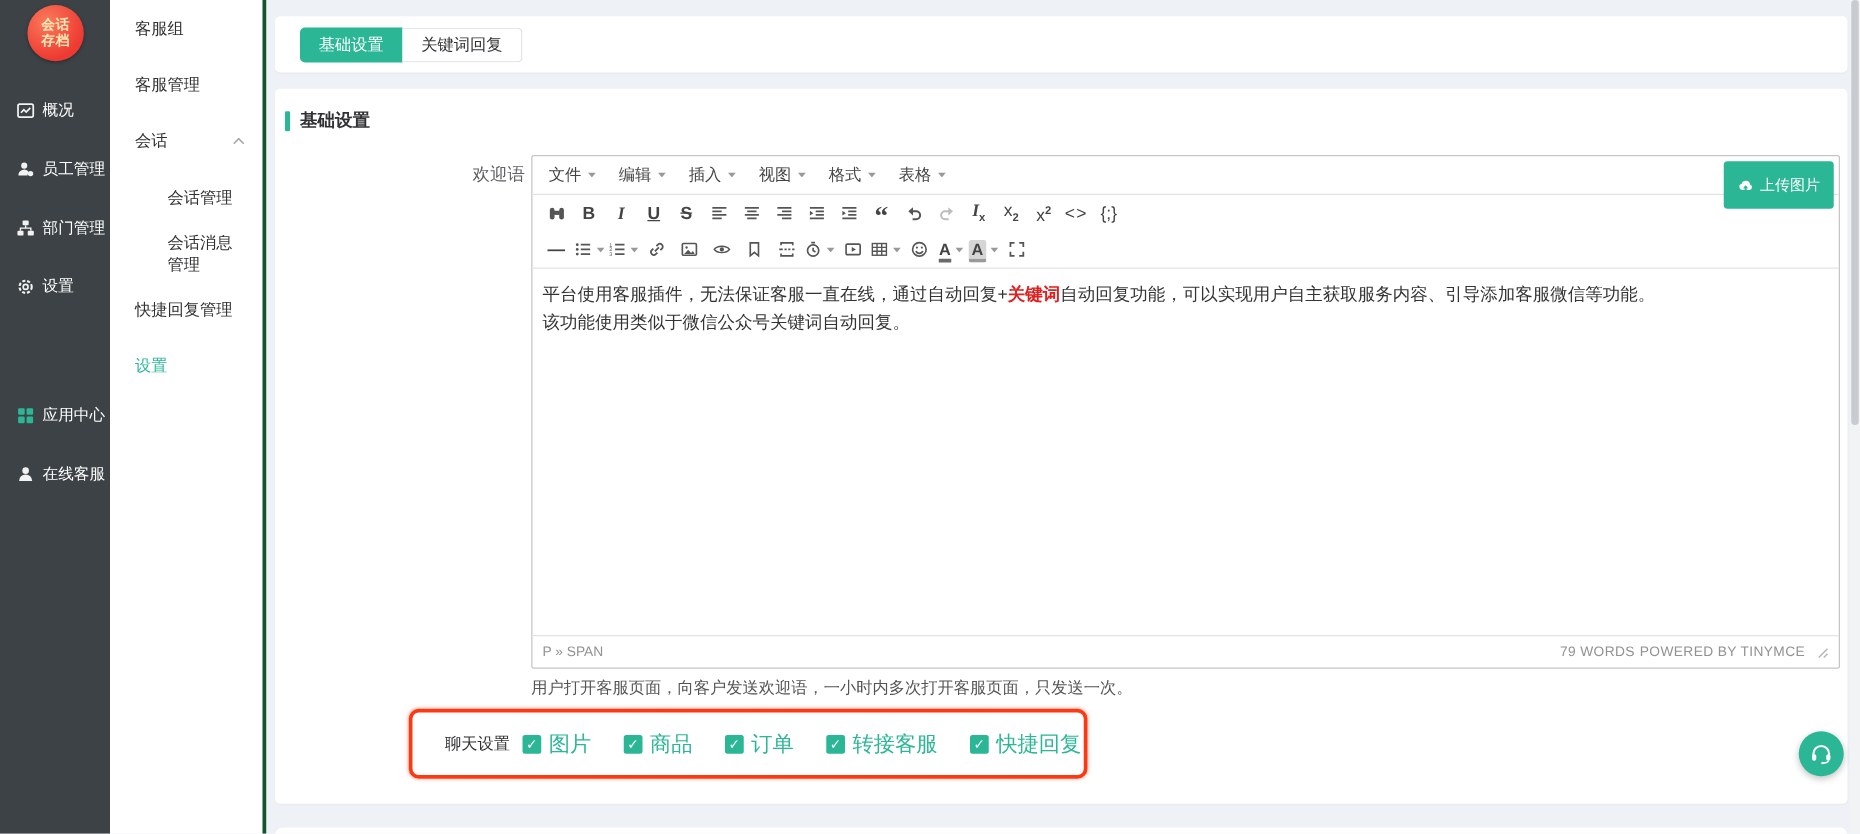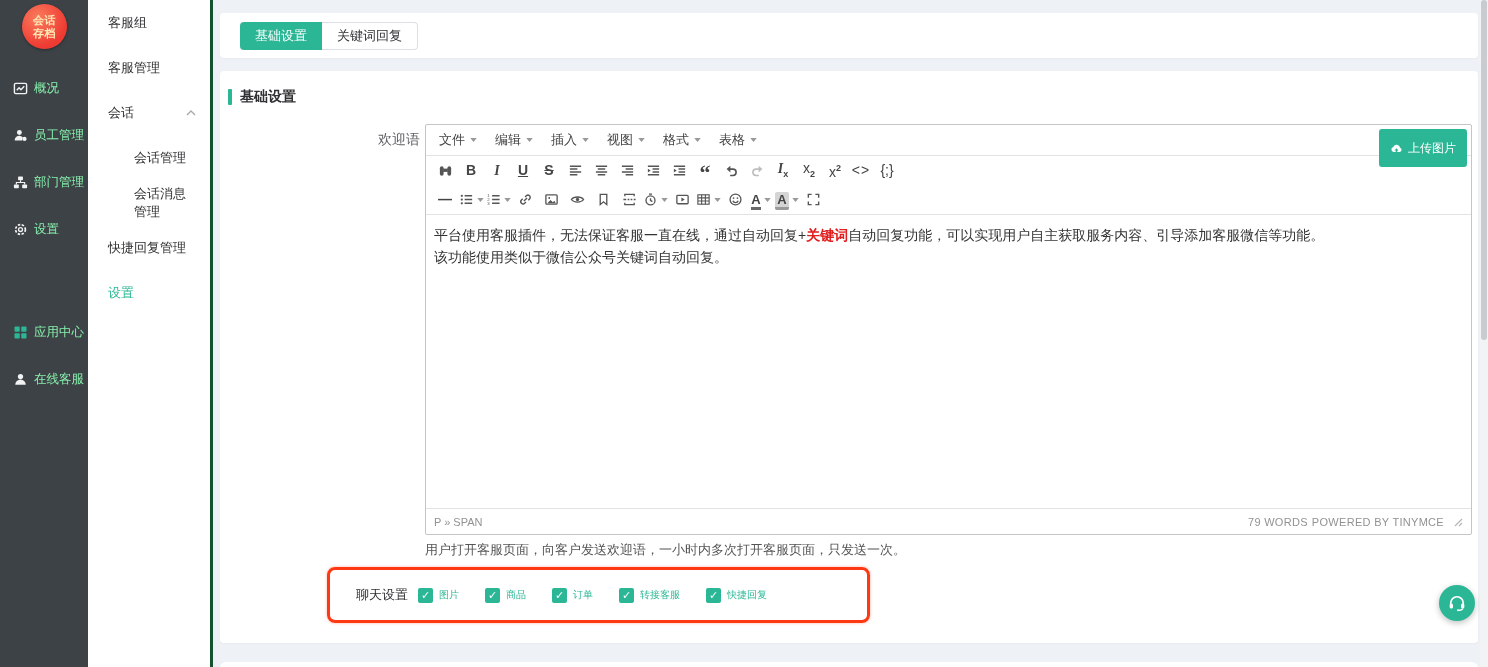--- a/index.html
+++ b/index.html
@@ -13,21 +13,21 @@
   
   .primary-sidebar { position:absolute; left:0; top:0; width:88px; height:667px; background:#3d4246; z-index:5; }
   .logo-circle {
     position:absolute; left:22px; top:4px; width:45px; height:45px; border-radius:50%;
     background:radial-gradient(circle at 35% 30%, #fa7a5c, #ee3a32 70%);
     display:flex; flex-direction:column; align-items:center; justify-content:center;
     color:#ffe9b5; font-size:11px; font-weight:700; line-height:12.5px; letter-spacing:.5px;
     box-shadow:0 1px 3px rgba(0,0,0,.35);
   }
   .pnav { position:absolute; left:0; top:78px; width:88px; }
-  .pnav-item { display:flex; align-items:center; gap:6px; padding-left:13px; height:20px; margin-bottom:27px; color:#86efac; font-size:12.5px; cursor:pointer; white-space:nowrap; }
+  .pnav-item { display:flex; align-items:center; gap:6px; padding-left:13px; height:20px; margin-bottom:27px; color:#ffffff; font-size:12.5px; cursor:pointer; white-space:nowrap; }
   .pnav-item .icon { width:15px; height:15px; display:inline-flex; }
   .pnav-gap { height:56px; }
   
   .secondary-sidebar { position:absolute; left:88px; top:0; width:125px; height:667px; background:#fff; border-right:3px solid #14532d; z-index:4; }
   .snav-item { height:45px; display:flex; align-items:center; padding-left:20px; padding-right:14px; font-size:13px; color:#303133; cursor:pointer; }
   .snav-item.child { padding-left:46px; }
   .snav-item.active { color:#2bb795; }
   .snav-item .chev { margin-left:auto; display:inline-flex; }
   
   .card { position:absolute; background:#fff; border-radius:4px; box-shadow:0 1px 2px rgba(0,0,0,.03); }
@@ -62,21 +62,21 @@
   .mce-statusbar { height:27px; display:flex; align-items:center; padding:0 8px; border-top:1px solid #e3e3e3; color:#929292; font-size:11px; }
   .statusbar-right { margin-left:auto; display:flex; align-items:center; gap:4px; letter-spacing:.3px; }
   .resize-grip { margin-left:6px; display:inline-flex; cursor:nwse-resize; }
   .welcome-help { position:absolute; left:205px; top:470px; font-size:13px; color:#555; }
   
   .annotation-box { position:absolute; left:107px; top:496px; width:543px; height:56px; border:3px solid #ff3814; border-radius:8px; box-shadow:0 0 3px rgba(255,80,40,.45); display:flex; align-items:center; padding-left:26px; }
   .chat-label { font-size:13px; color:#303133; margin-right:10px; }
   .chat-options { display:flex; align-items:center; gap:26px; }
   .chat-option { display:flex; align-items:center; gap:6px; cursor:pointer; }
   .checkbox { width:15px; height:15px; background:#2bb795; border-radius:2px; display:flex; align-items:center; justify-content:center; color:#fff; font-size:11px; font-weight:700; }
-  .chat-option .opt-label { font-size:10px; color:#2bb795; }
+  .chat-option .opt-label { font-size:17px; color:#2bb795; }
   
   .float-btn { position:absolute; left:1439px; top:585px; width:36px; height:36px; border-radius:50%; background:#2bb795; display:flex; align-items:center; justify-content:center; box-shadow:0 2px 6px rgba(0,0,0,.25); cursor:pointer; z-index:9; }
   .scrollbar { position:absolute; right:0; top:0; width:8px; height:667px; background:#f1f3f5; z-index:10; }
   .scroll-thumb { position:absolute; left:1px; top:0; width:6px; height:340px; background:#c8cbcf; border-radius:3px; }
   .icon svg, .chev svg { display:block; }
 </style>
 </head>
 <body>
 
 <aside class="primary-sidebar">

